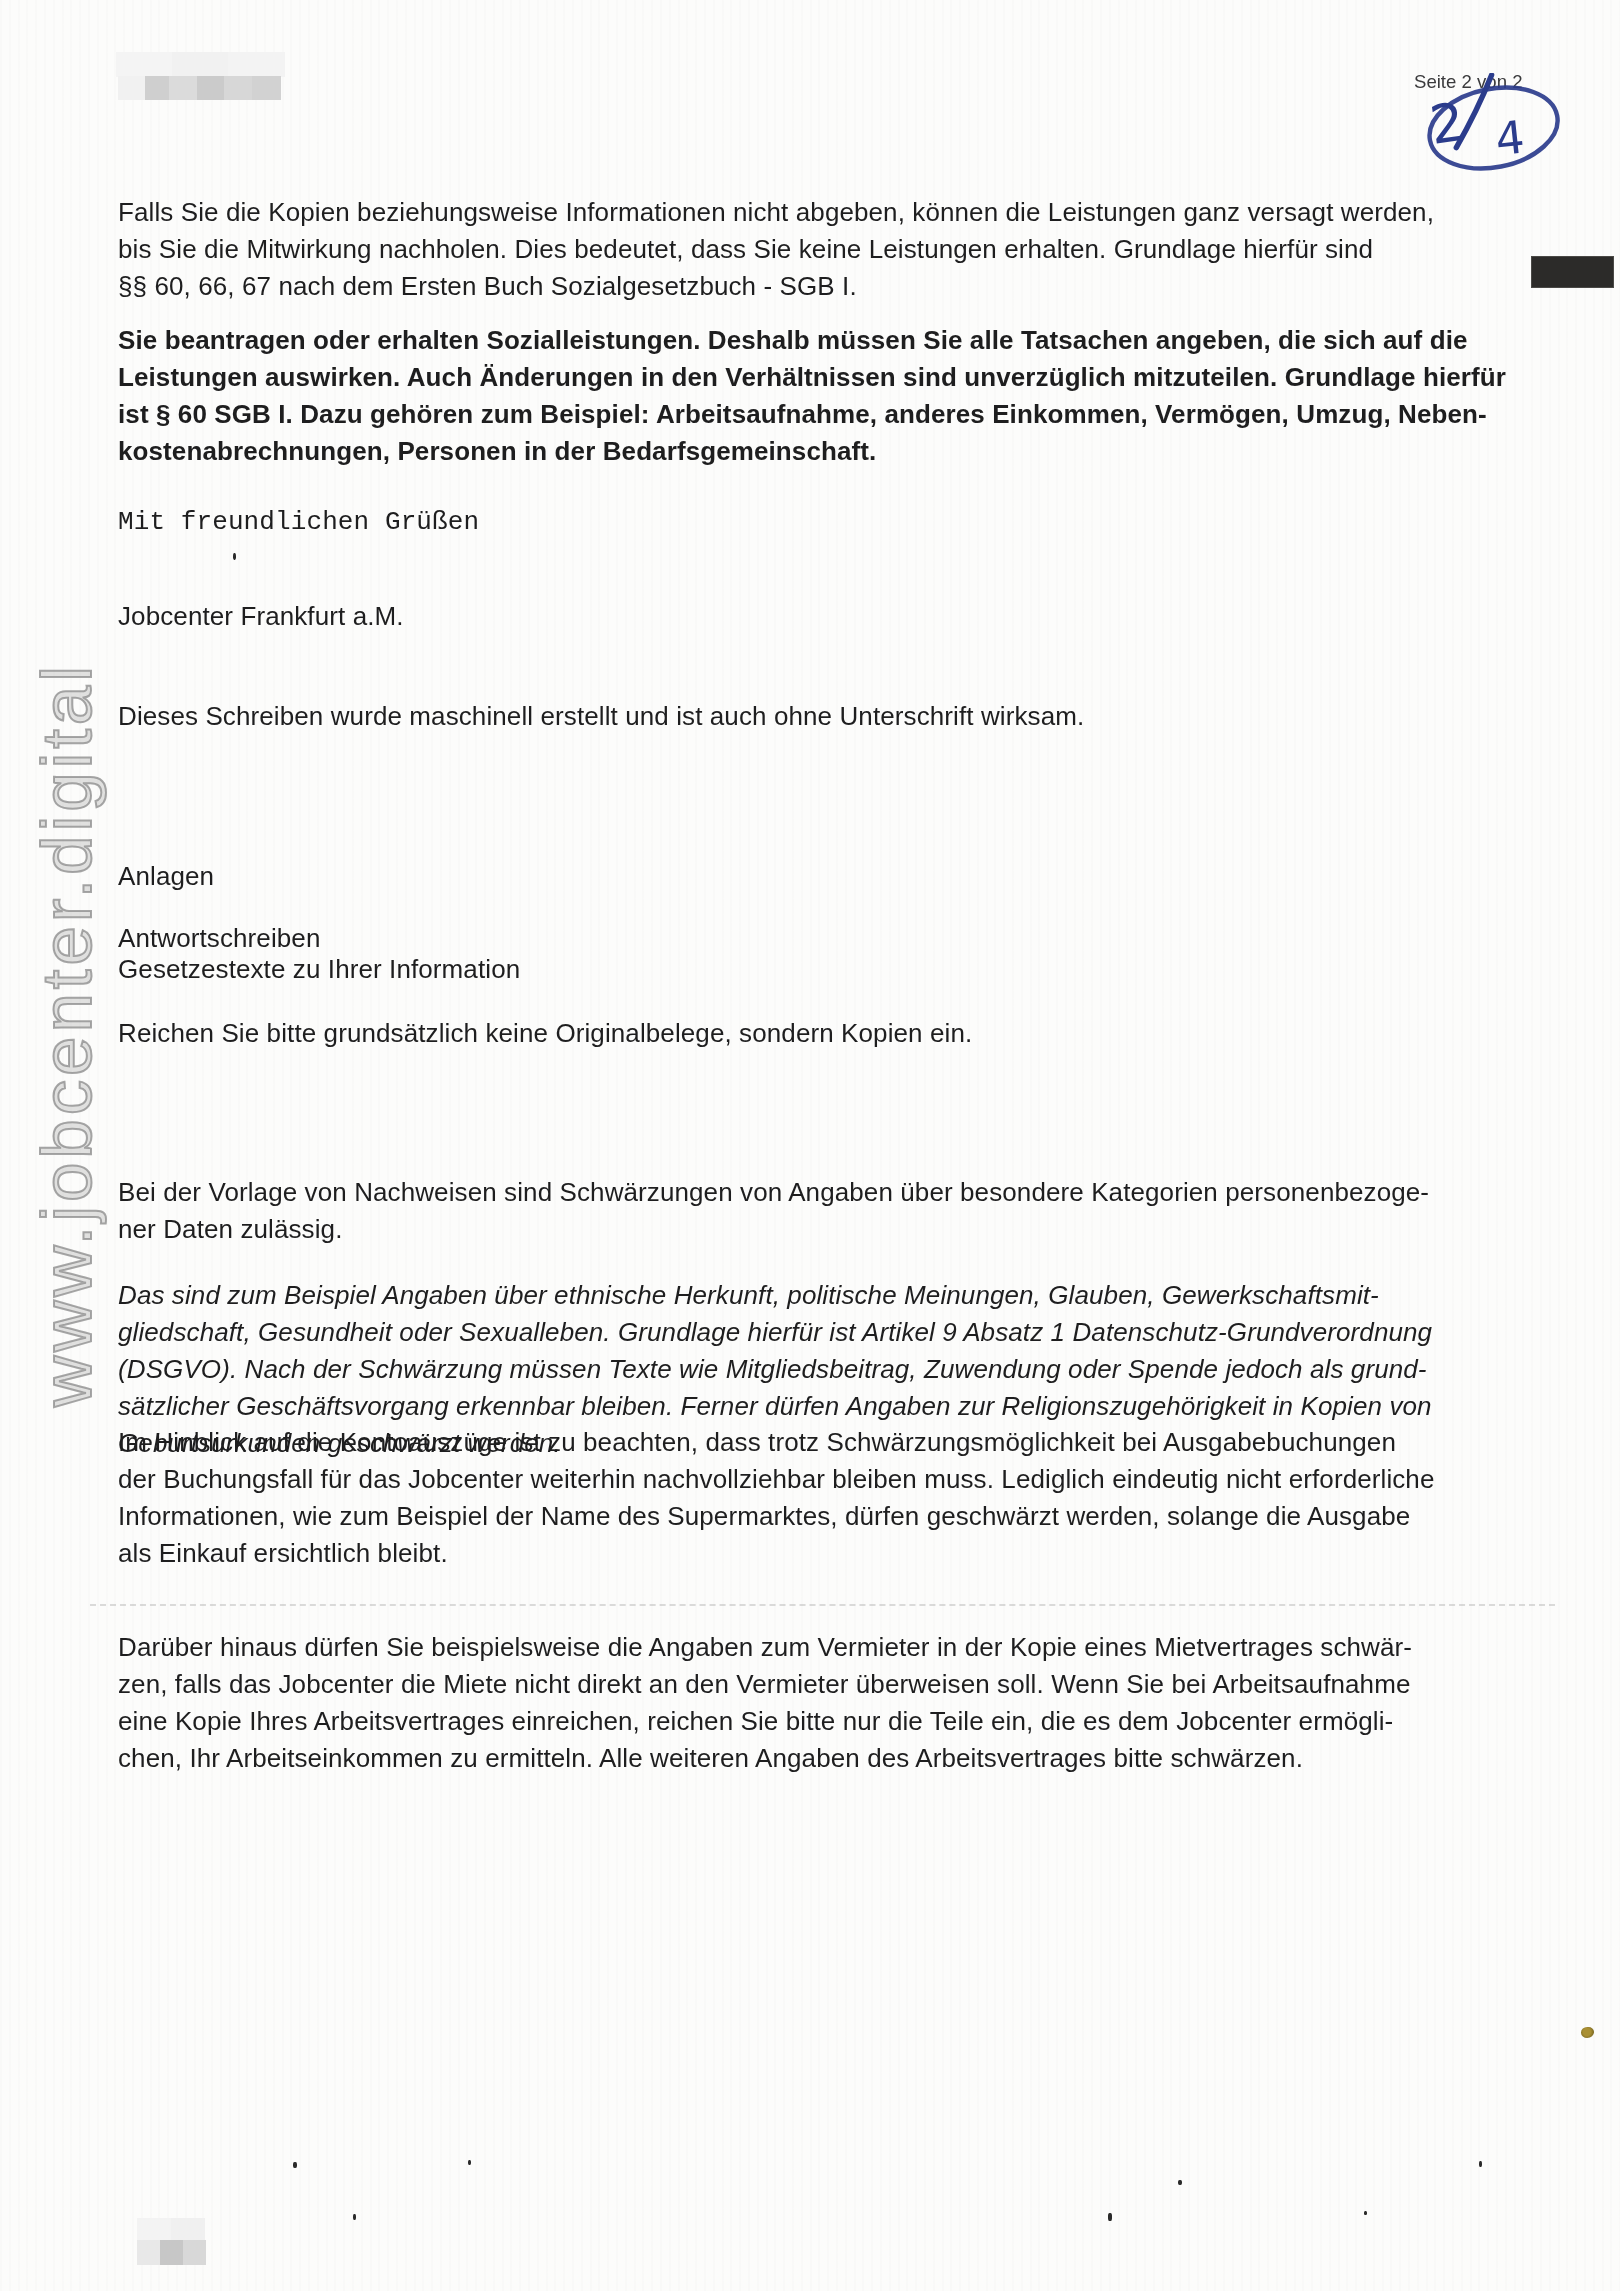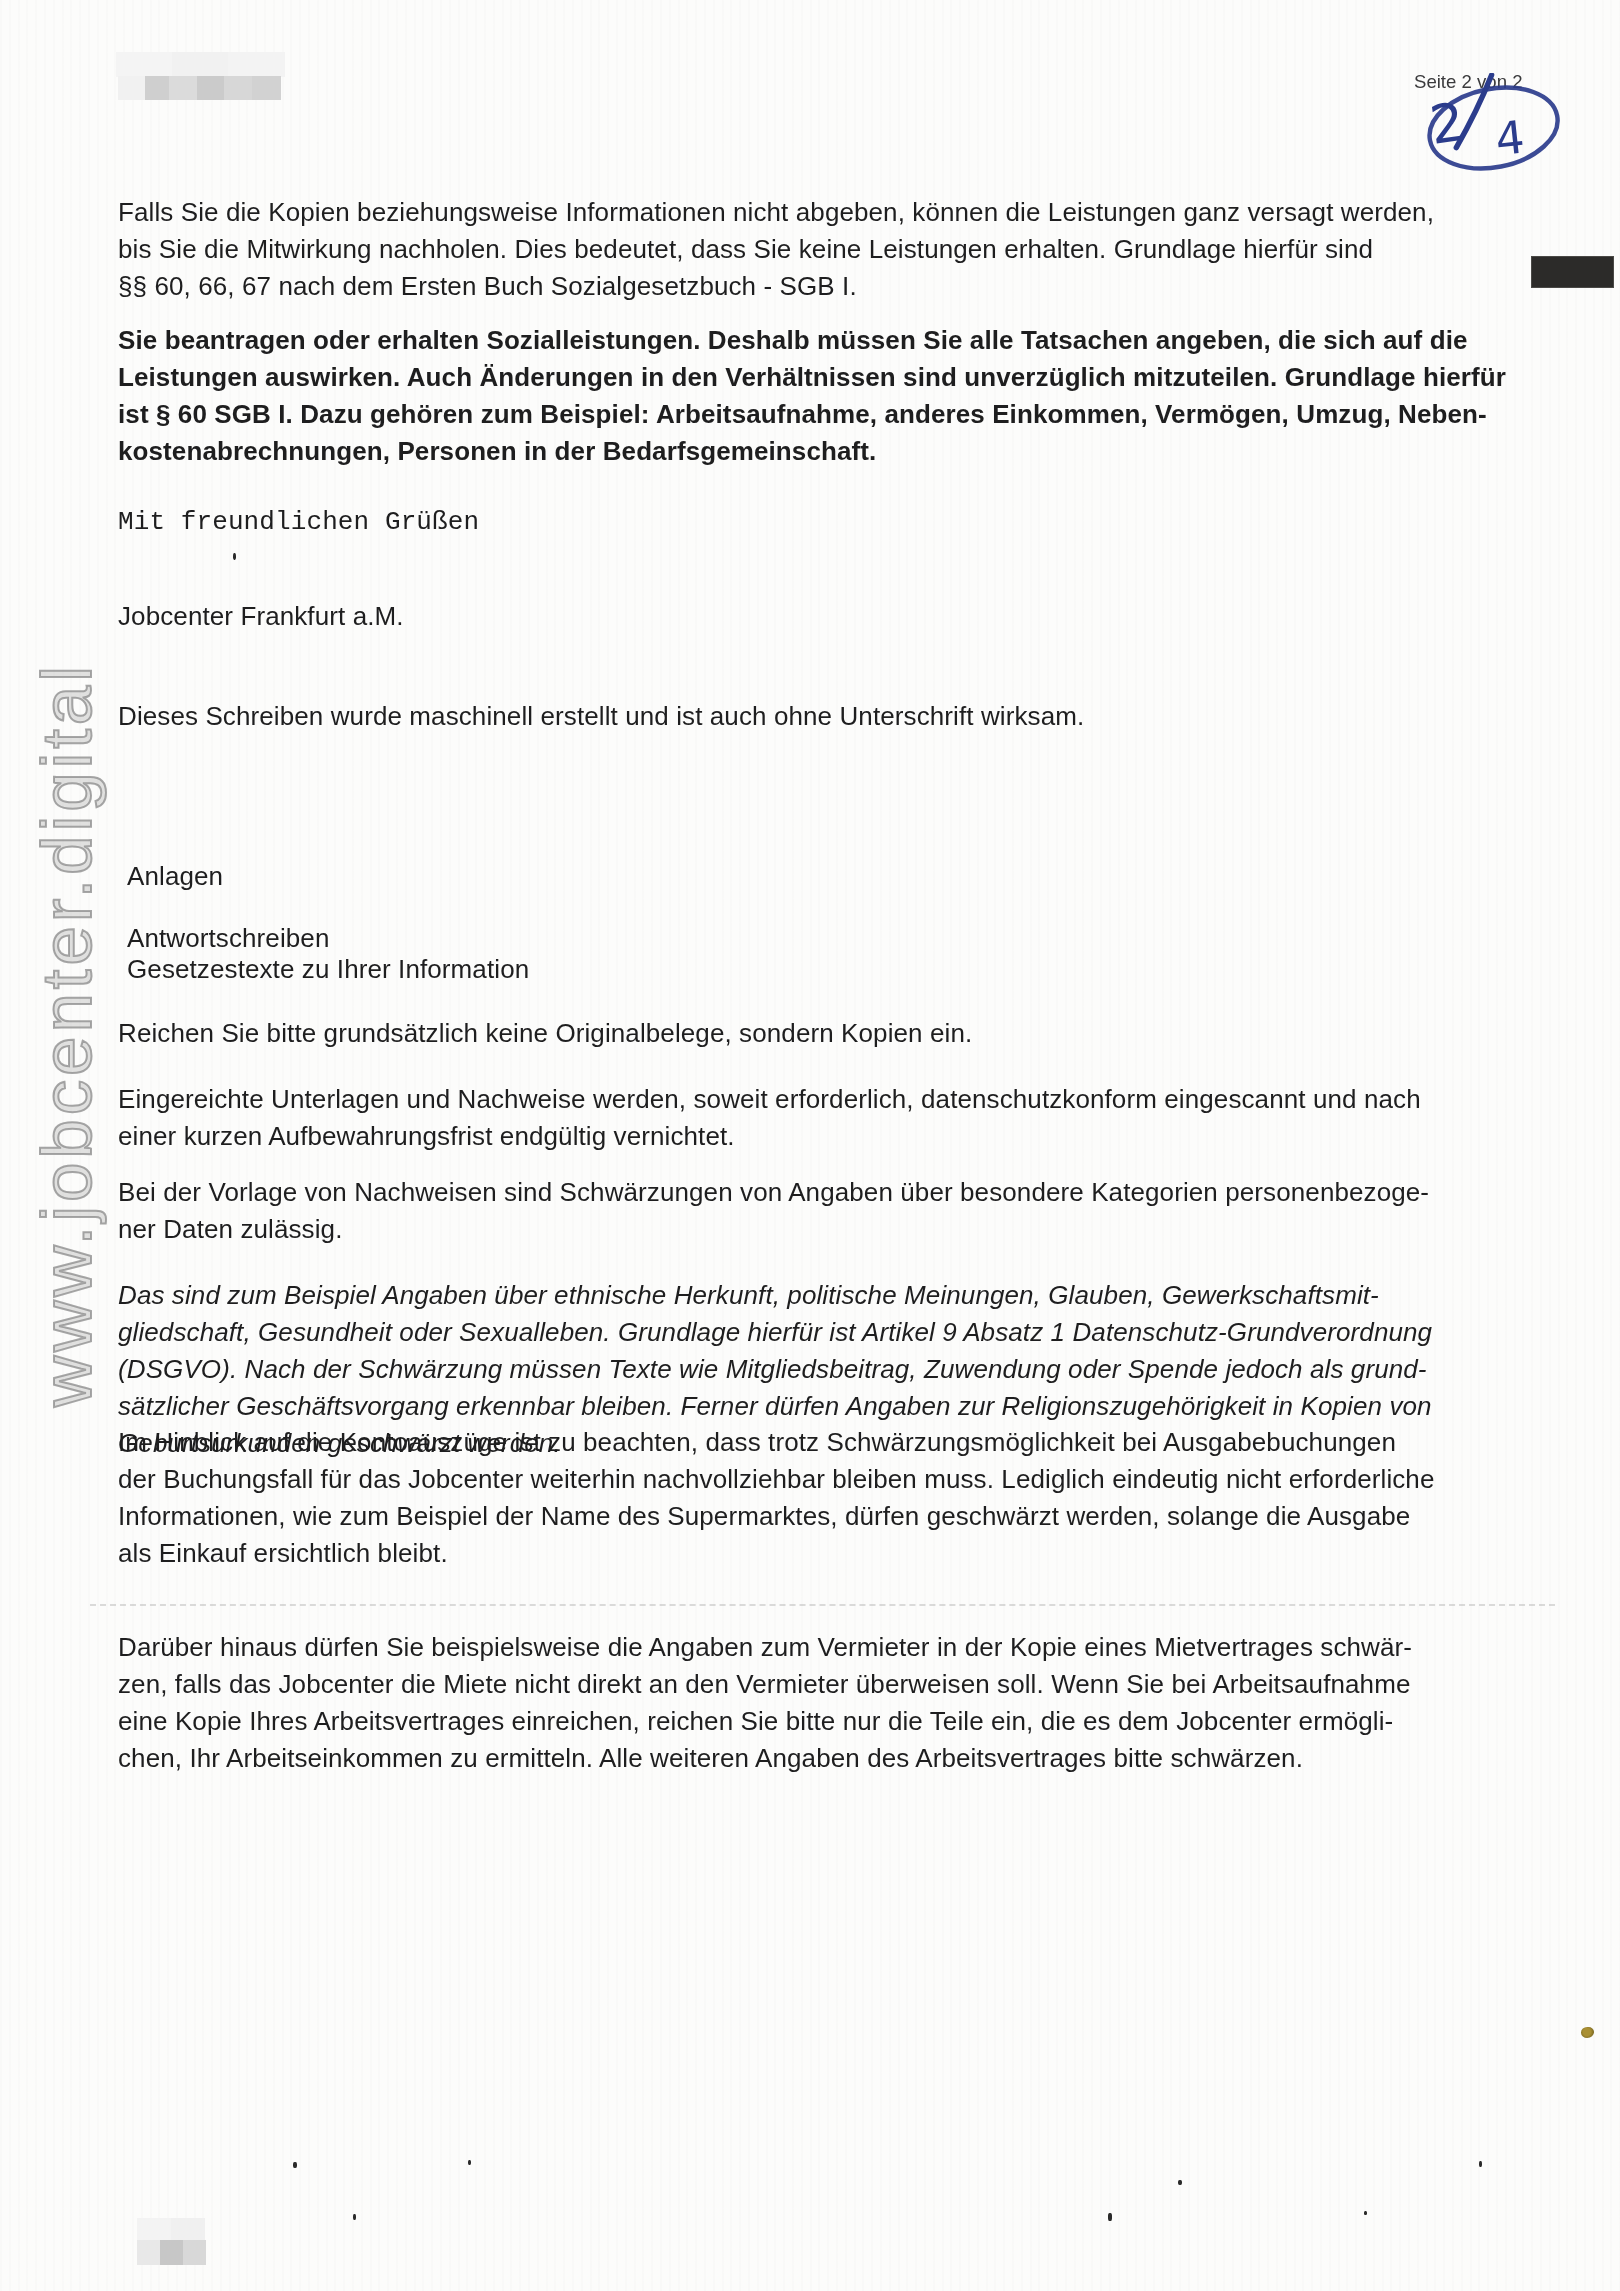--- a/index.html
+++ b/index.html
@@ -105,31 +105,29 @@
 Leistungen auswirken. Auch Änderungen in den Verhältnissen sind unverzüglich mitzuteilen. Grundlage hierfür
 ist § 60 SGB I. Dazu gehören zum Beispiel: Arbeitsaufnahme, anderes Einkommen, Vermögen, Umzug, Neben-
 kostenabrechnungen, Personen in der Bedarfsgemeinschaft.</div>
 
   <div class="bodytext" style="top:504px;font-family:Liberation Mono, monospace;">Mit freundlichen Grüßen</div>
 
   <div class="bodytext" style="top:698px;">Dieses Schreiben wurde maschinell erstellt und ist auch ohne Unterschrift wirksam.</div>
 
   <div class="bodytext" style="top:598px;">Jobcenter Frankfurt a.M.</div>
 
-  <div class="bodytext tight" style="top:830px;margin-left:9px;">
+  <div class="bodytext tight" style="top:830px;">
     <div>Anlagen</div>
     <div>Antwortschreiben
 Gesetzestexte zu Ihrer Information</div>
   </div>
 
 
   <div class="bodytext" style="top:1015px;">Reichen Sie bitte grundsätzlich keine Originalbelege, sondern Kopien ein.</div>
 
-  <div class="bodytext" style="top:1081px;">Eingereichte Unterlagen und Nachweise werden, soweit erforderlich, datenschutzkonform eingescannt und nach
-einer kurzen Aufbewahrungsfrist endgültig vernichtet.</div>
 
   <div class="bodytext" style="top:1174px;">Bei der Vorlage von Nachweisen sind Schwärzungen von Angaben über besondere Kategorien personenbezoge-
 ner Daten zulässig.</div>
 
   <div class="bodytext" style="top:1277px;font-style:italic;">Das sind zum Beispiel Angaben über ethnische Herkunft, politische Meinungen, Glauben, Gewerkschaftsmit-
 gliedschaft, Gesundheit oder Sexualleben. Grundlage hierfür ist Artikel 9 Absatz 1 Datenschutz-Grundverordnung
 (DSGVO). Nach der Schwärzung müssen Texte wie Mitgliedsbeitrag, Zuwendung oder Spende jedoch als grund-
 sätzlicher Geschäftsvorgang erkennbar bleiben. Ferner dürfen Angaben zur Religionszugehörigkeit in Kopien von
 Geburtsurkunden geschwärzt werden.</div>
 

